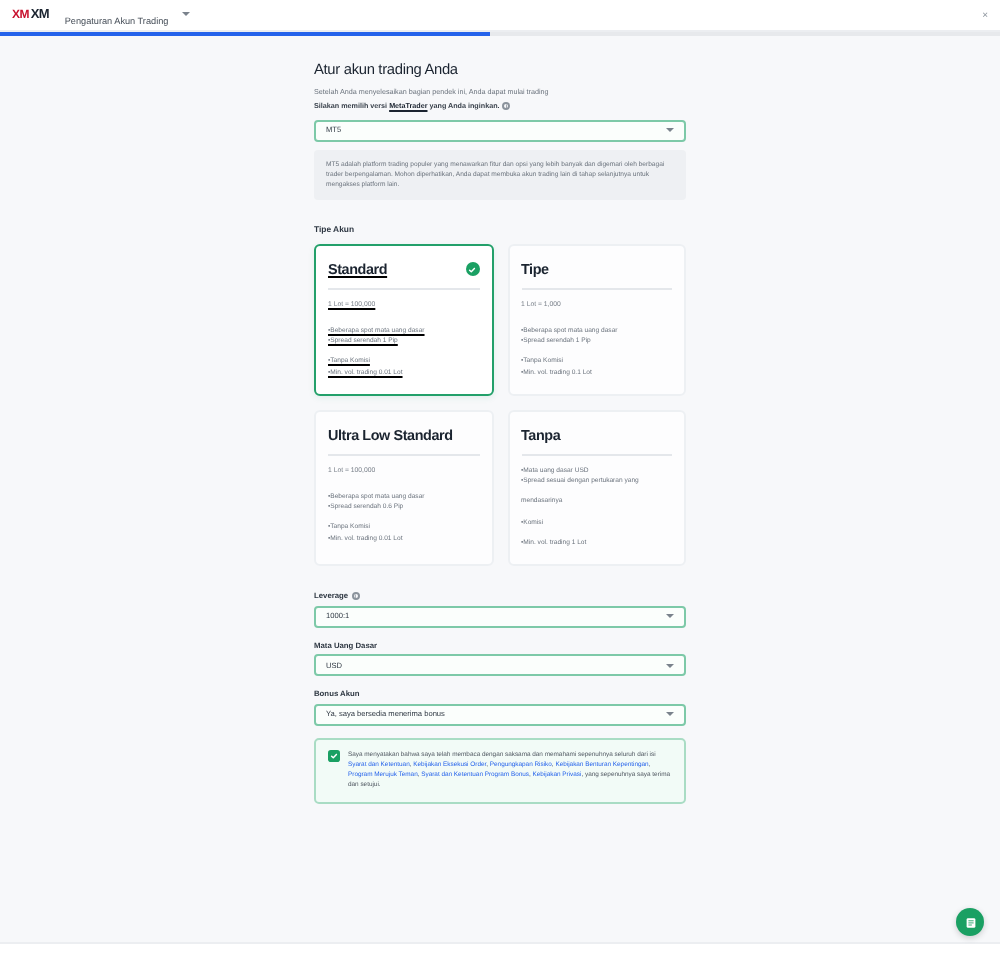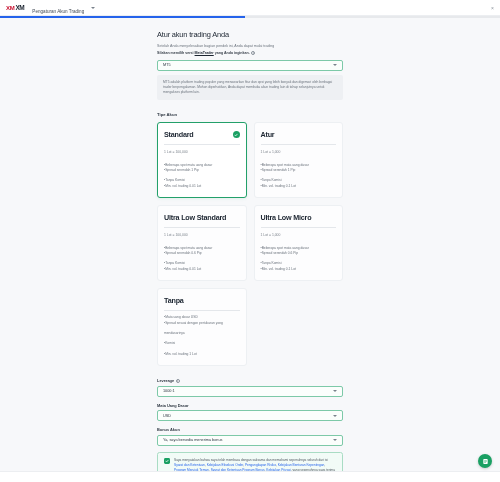--- a/index.html
+++ b/index.html
@@ -137,20 +137,21 @@
     background: #ffffff;
     border: 0.7px solid #e4e7eb;
     border-radius: 3px;
     padding: 7px 6px 8px 6px;
     min-height: 68px;
     position: relative;
   }
   .card.selected {
     border: 1.1px solid #23a06a;
     box-shadow: 0 1px 3px rgba(35,160,106,0.10);
+    text-decoration: underline;
   }
   .card.plain {
     border-color: #edf0f3;
     background: #fdfdfe;
   }
   .card-head {
     display: flex; align-items: center; justify-content: space-between;
     margin-bottom: 5px;
   }
   .card-title {
@@ -275,21 +276,21 @@
           <div class="feat">•Spread serendah 1 Pip</div>
         </div>
         <div class="feat-group">
           <div class="feat">•Tanpa Komisi</div>
           <div class="feat">•Min. vol. trading 0.01 Lot</div>
         </div>
       </div>
 
       <div class="card plain">
         <div class="card-head">
-          <span class="card-title">Atur</span>
+          <span class="card-title">Tipe</span>
         </div>
         <div class="card-divider"></div>
         <div class="lot-line">1 Lot = 1,000</div>
         <div class="feat-group">
           <div class="feat">•Beberapa spot mata uang dasar</div>
           <div class="feat">•Spread serendah 1 Pip</div>
         </div>
         <div class="feat-group">
           <div class="feat">•Tanpa Komisi</div>
           <div class="feat">•Min. vol. trading 0.1 Lot</div>
@@ -305,35 +306,20 @@
         <div class="feat-group">
           <div class="feat">•Beberapa spot mata uang dasar</div>
           <div class="feat">•Spread serendah 0.6 Pip</div>
         </div>
         <div class="feat-group">
           <div class="feat">•Tanpa Komisi</div>
           <div class="feat">•Min. vol. trading 0.01 Lot</div>
         </div>
       </div>
 
-      <div class="card plain">
-        <div class="card-head">
-          <span class="card-title">Ultra Low Micro</span>
-        </div>
-        <div class="card-divider"></div>
-        <div class="lot-line">1 Lot = 1,000</div>
-        <div class="feat-group">
-          <div class="feat">•Beberapa spot mata uang dasar</div>
-          <div class="feat">•Spread serendah 0.6 Pip</div>
-        </div>
-        <div class="feat-group">
-          <div class="feat">•Tanpa Komisi</div>
-          <div class="feat">•Min. vol. trading 0.1 Lot</div>
-        </div>
-      </div>
 
       <div class="card plain">
         <div class="card-head">
           <span class="card-title">Tanpa</span>
         </div>
         <div class="card-divider"></div>
         <div class="feat-group">
           <div class="feat">•Mata uang dasar USD</div>
           <div class="feat">•Spread sesuai dengan pertukaran yang</div>
         </div>

